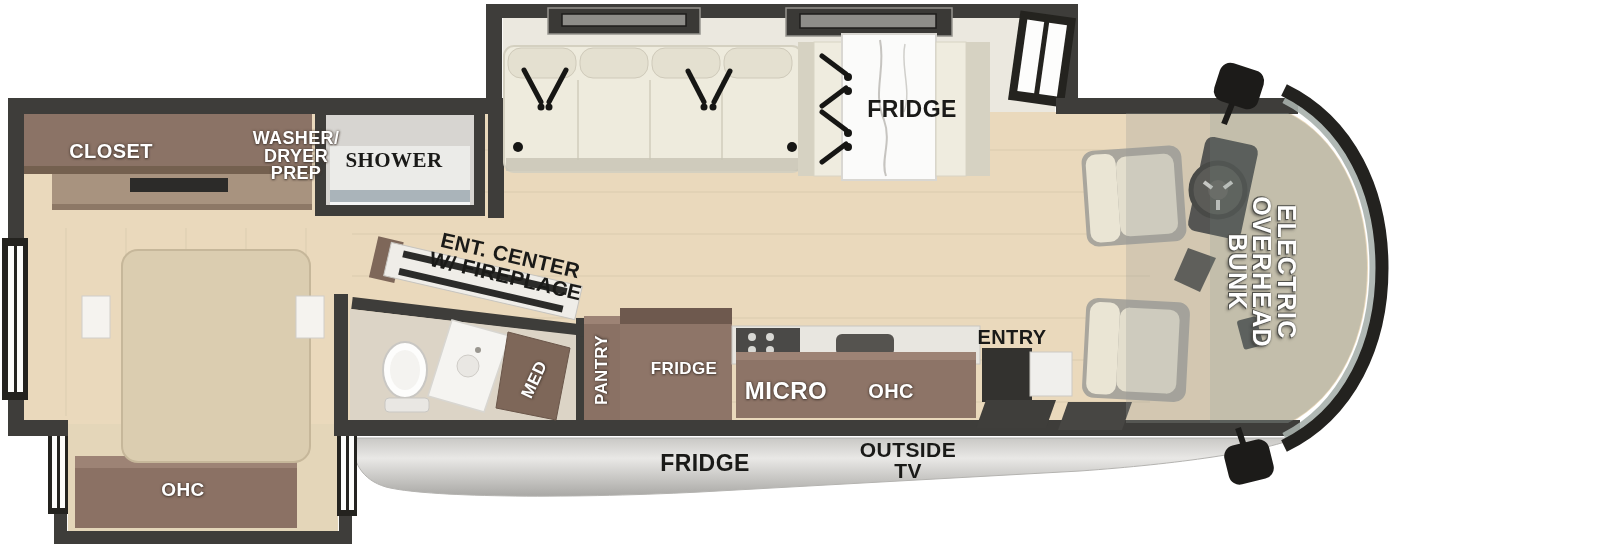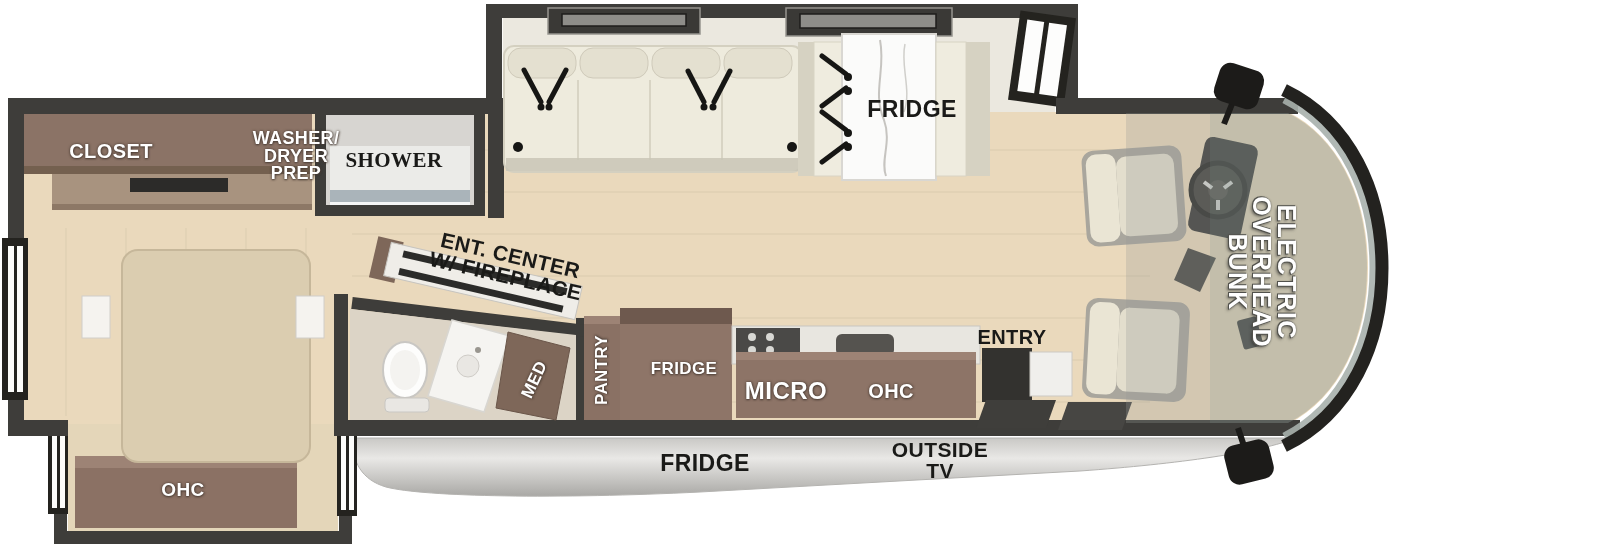--- a/index.html
+++ b/index.html
@@ -265,19 +265,19 @@
 <div class="lbl" style="left:912px;top:109px;font-size:23px;">FRIDGE</div>
 <div class="lbl" style="left:508px;top:266px;font-size:21px;transform:translate(-50%,-50%) rotate(13deg);">ENT. CENTER
 W/ FIREPLACE</div>
 <div class="lbl w" style="left:535px;top:380px;font-size:17px;transform:translate(-50%,-50%) rotate(-65deg);">MED</div>
 <div class="lbl w" style="left:602px;top:370px;font-size:17px;transform:translate(-50%,-50%) rotate(-90deg);">PANTRY</div>
 <div class="lbl w" style="left:684px;top:369px;font-size:17px;">FRIDGE</div>
 <div class="lbl w" style="left:786px;top:391px;font-size:24px;">MICRO</div>
 <div class="lbl w" style="left:891px;top:392px;font-size:20px;">OHC</div>
 <div class="lbl" style="left:1012px;top:338px;font-size:20px;">ENTRY</div>
 <div class="lbl" style="left:705px;top:463px;font-size:23px;">FRIDGE</div>
-<div class="lbl" style="left:908px;top:461px;font-size:21px;margin-left:32px;">OUTSIDE
+<div class="lbl" style="left:908px;top:461px;font-size:21px;">OUTSIDE
 TV</div>
 <div class="lbl w bunk" style="left:1262px;top:272px;font-size:25px;transform:translate(-50%,-50%) rotate(90deg);">ELECTRIC
 OVERHEAD
 BUNK</div>
 
 </div>
 
 </body></html>

